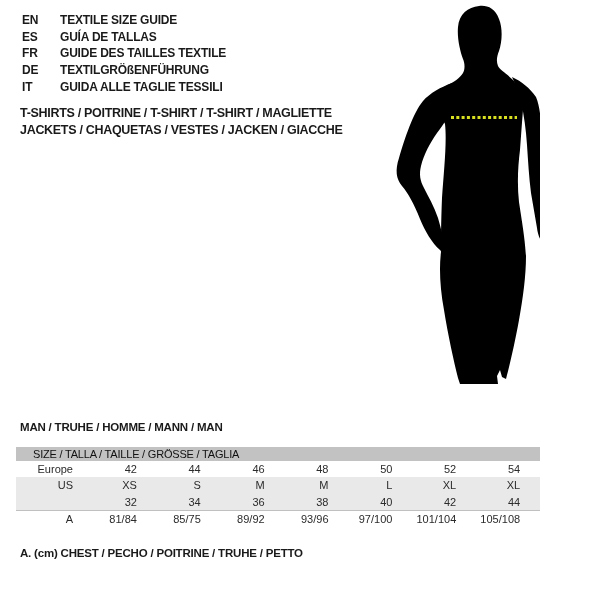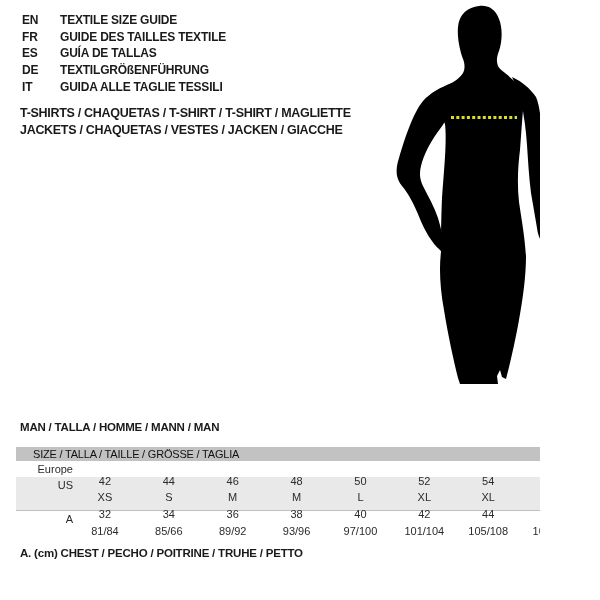--- a/index.html
+++ b/index.html
@@ -17,39 +17,39 @@
   .figure-svg{position:absolute;left:390px;top:0;}
   
   .section-title{position:absolute;left:20px;top:421px;font-size:11.5px;font-weight:700;letter-spacing:-0.2px;}
   
   .size-table{position:absolute;left:16px;top:447px;width:568px;font-size:11px;}
   .thead{height:14px;line-height:14px;padding-left:17px;font-size:11px;color:#111;letter-spacing:-0.2px;}
   .trow{display:flex;height:16.25px;line-height:16.25px;color:#2b2b2b;}
   .trow.shaded{background:#e9e9e9;}
   .trow.shaded + .trow:not(.shaded){border-top:1px solid #c0c0c0;}
   .tlabel{width:57px;padding-left:5px;box-sizing:border-box;text-align:right;}
-  .tcell{flex:1;text-align:center;margin-top:12px;}
+  .tcell{flex:1;text-align:right;}
   
   .footnote{position:absolute;left:20px;top:547px;font-size:11.5px;font-weight:700;letter-spacing:-0.2px;text-align:center;}
 </style>
 </head>
 <body>
 
 <div id="stage">
 
   <div class="lang-list">
       <div class="lang-row"><span class="lang-code">EN</span><span class="lang-label">TEXTILE SIZE GUIDE</span></div>
+      <div class="lang-row"><span class="lang-code">ES</span><span class="lang-label">GUÍA DE TALLAS</span></div>
       <div class="lang-row"><span class="lang-code">FR</span><span class="lang-label">GUIDE DES TAILLES TEXTILE</span></div>
-      <div class="lang-row"><span class="lang-code">ES</span><span class="lang-label">GUÍA DE TALLAS</span></div>
       <div class="lang-row"><span class="lang-code">DE</span><span class="lang-label">TEXTILGRÖßENFÜHRUNG</span></div>
       <div class="lang-row"><span class="lang-code">IT</span><span class="lang-label">GUIDA ALLE TAGLIE TESSILI</span></div>
     </div>
 
   <div class="cats">
-    <div>T-SHIRTS / CHAQUETAS / T-SHIRT / T-SHIRT / MAGLIETTE</div>
+    <div>T-SHIRTS / POITRINE / T-SHIRT / T-SHIRT / MAGLIETTE</div>
     <div>JACKETS / CHAQUETAS / VESTES / JACKEN / GIACCHE</div>
   </div>
 
   <svg class="figure-svg" width="205" height="395" viewBox="390 0 205 395" xmlns="http://www.w3.org/2000/svg">
 
     <path fill="#000000" d="
       M479,6
       C468,7 459,14 458,27
       C457,38 460,51 463,59
       C465,64 465,69 463,73
@@ -100,21 +100,21 @@
       C529,178 528,160 527,145
       C526,130 524,115 521,102
       C518,92 515,83 512,77 Z"></path>
 
     <line x1="451" y1="117.5" x2="517" y2="117.5" stroke="#d9e021" stroke-width="3" stroke-dasharray="3,2.3"></line>
 
     <line x1="544" y1="117.5" x2="558" y2="117.5" stroke="#000000" stroke-width="1.6" stroke-dasharray="3.5,2.5"></line>
     <text x="562" y="122" font-size="13" fill="#1a1a1a" font-family="Liberation Sans, sans-serif" id="measure-label-text">A</text>
   </svg>
 
-  <div class="section-title">MAN / TALLA / HOMME / MANN / MAN</div>
+  <div class="section-title">MAN / TRUHE / HOMME / MANN / MAN</div>
 
   <div class="size-table">
     <div class="thead" style="background: rgb(194, 194, 194);">SIZE / TALLA / TAILLE / GRÖSSE / TAGLIA</div>
     <div>
         <div class="trow">
           <div class="tlabel">Europe</div>
           <div class="tcell">42</div>
           <div class="tcell">44</div>
           <div class="tcell">46</div>
           <div class="tcell">48</div>
@@ -141,21 +141,21 @@
           <div class="tcell">36</div>
           <div class="tcell">38</div>
           <div class="tcell">40</div>
           <div class="tcell">42</div>
           <div class="tcell">44</div>
           <div class="tcell">46</div>
         </div>
         <div class="trow">
           <div class="tlabel">A</div>
           <div class="tcell">81/84</div>
-          <div class="tcell">85/66</div>
+          <div class="tcell">85/75</div>
           <div class="tcell">89/92</div>
           <div class="tcell">93/96</div>
           <div class="tcell">97/100</div>
           <div class="tcell">101/104</div>
           <div class="tcell">105/108</div>
           <div class="tcell">109/112</div>
         </div>
       </div>
   </div>
 

